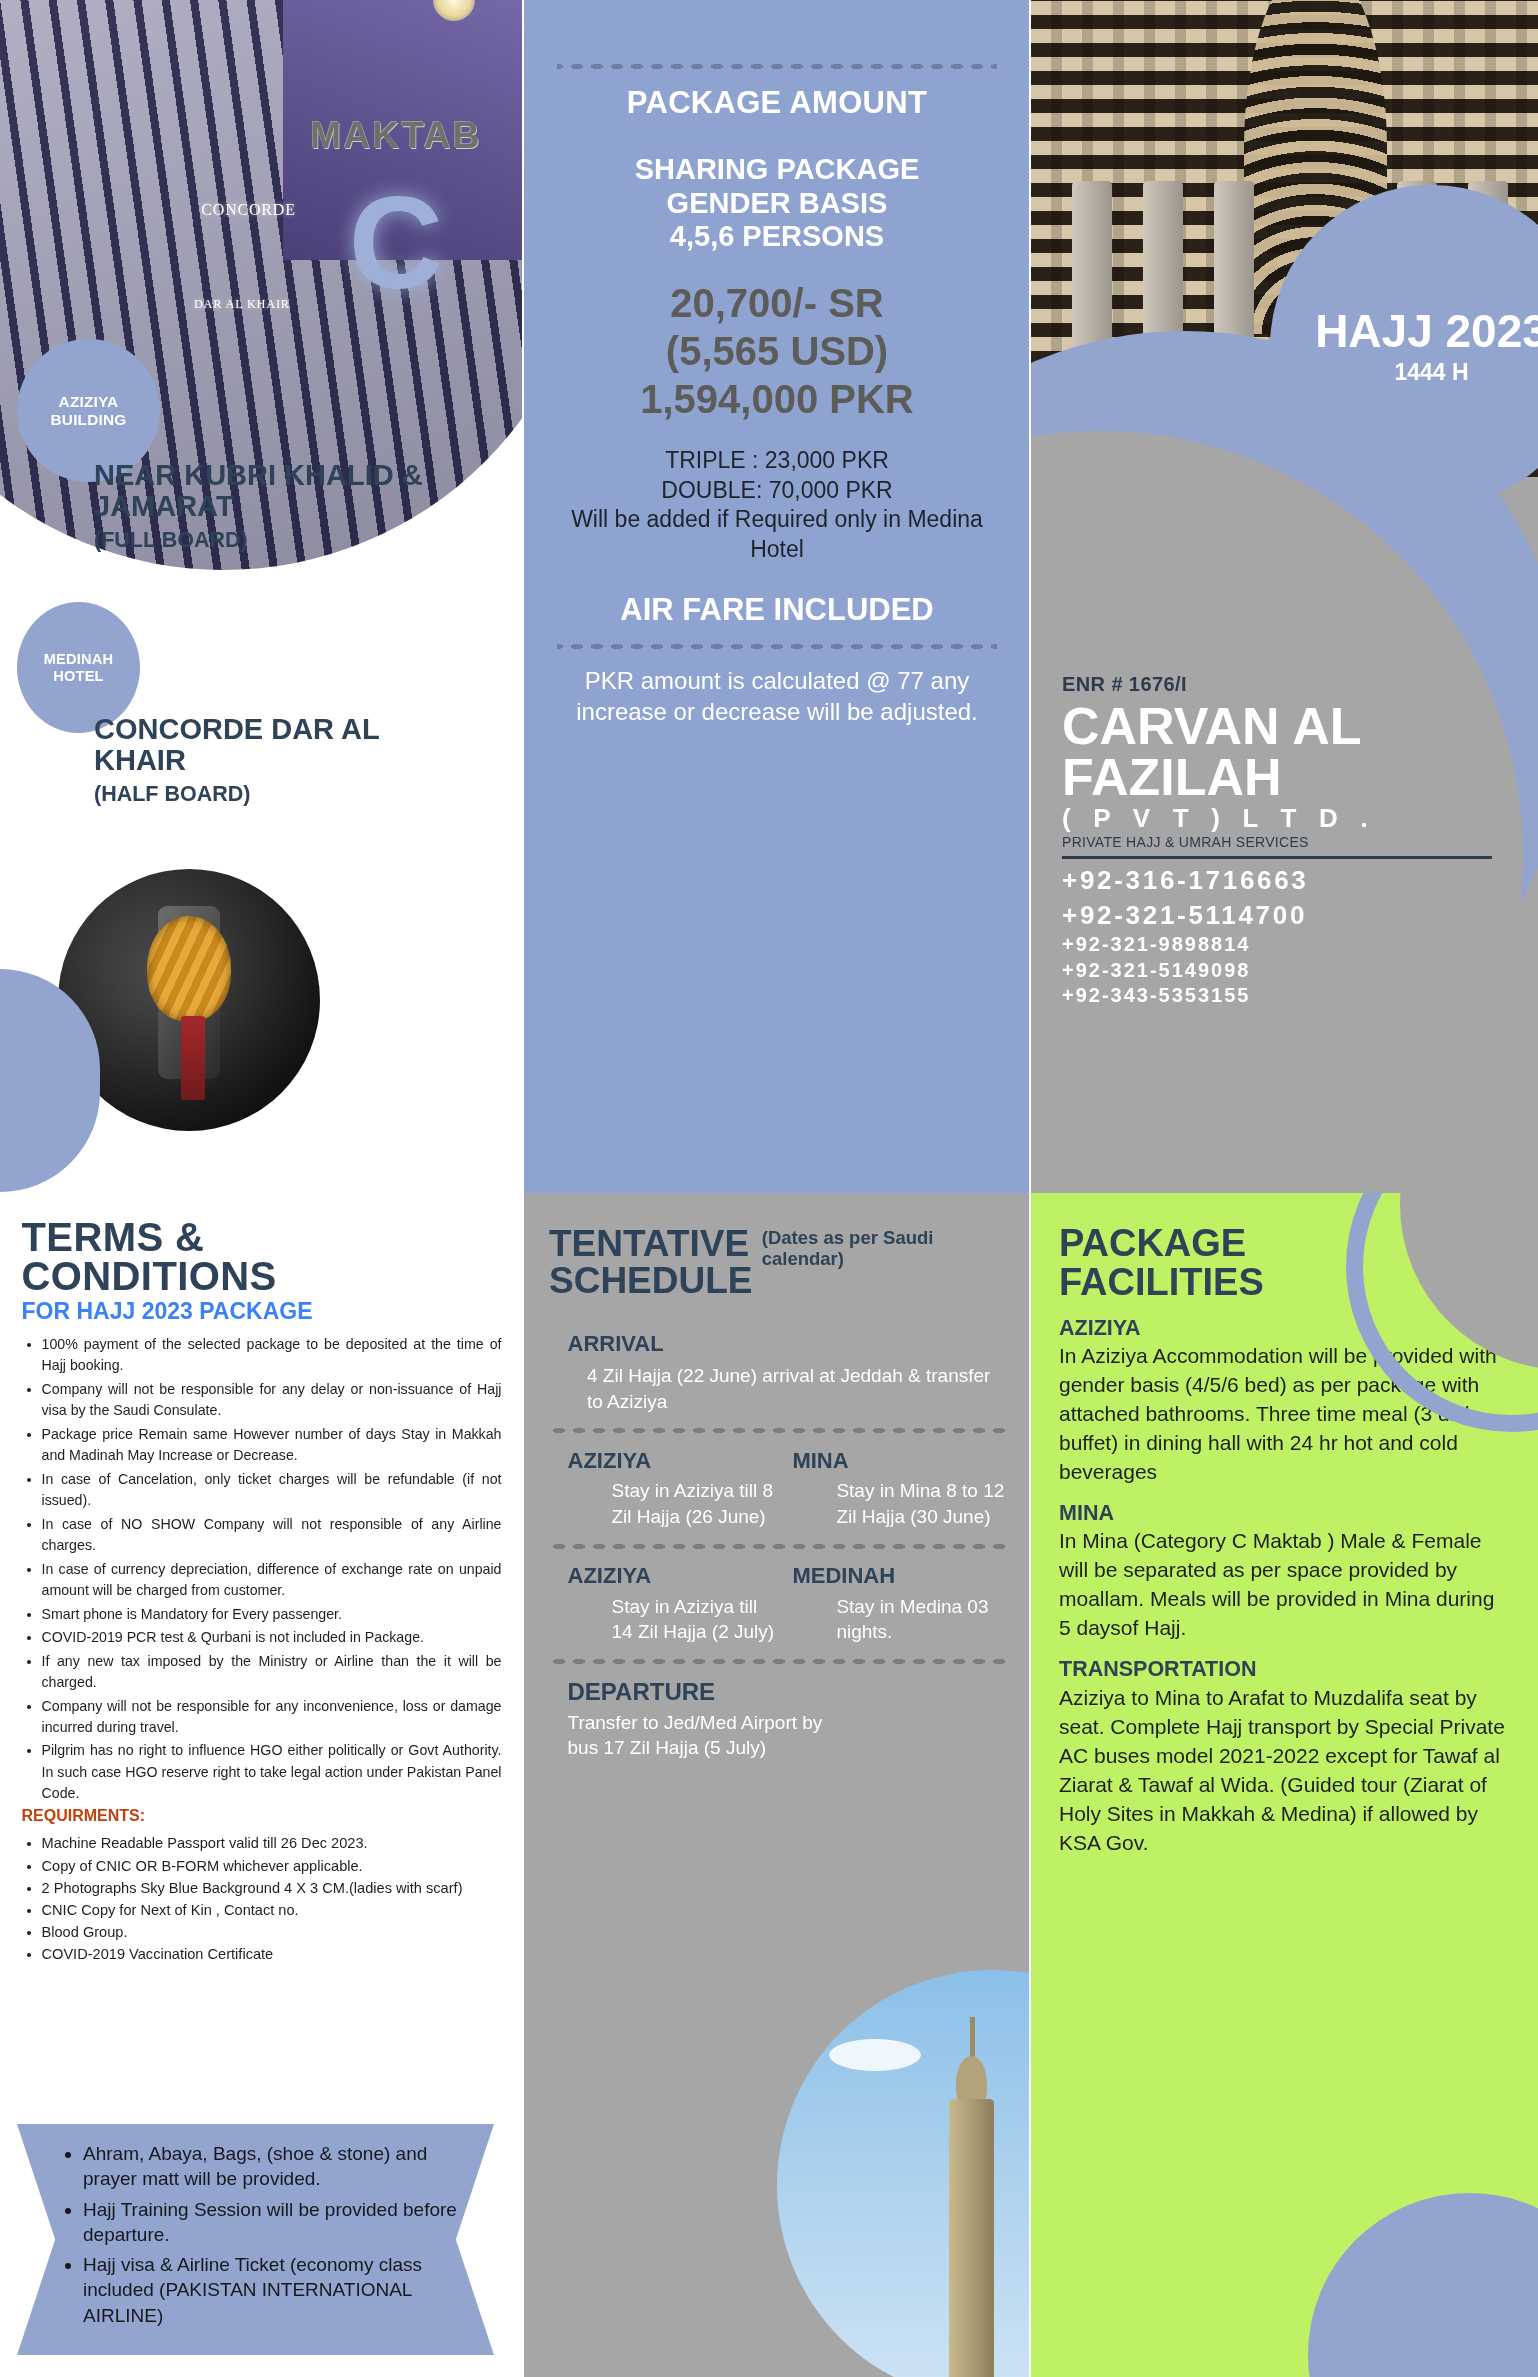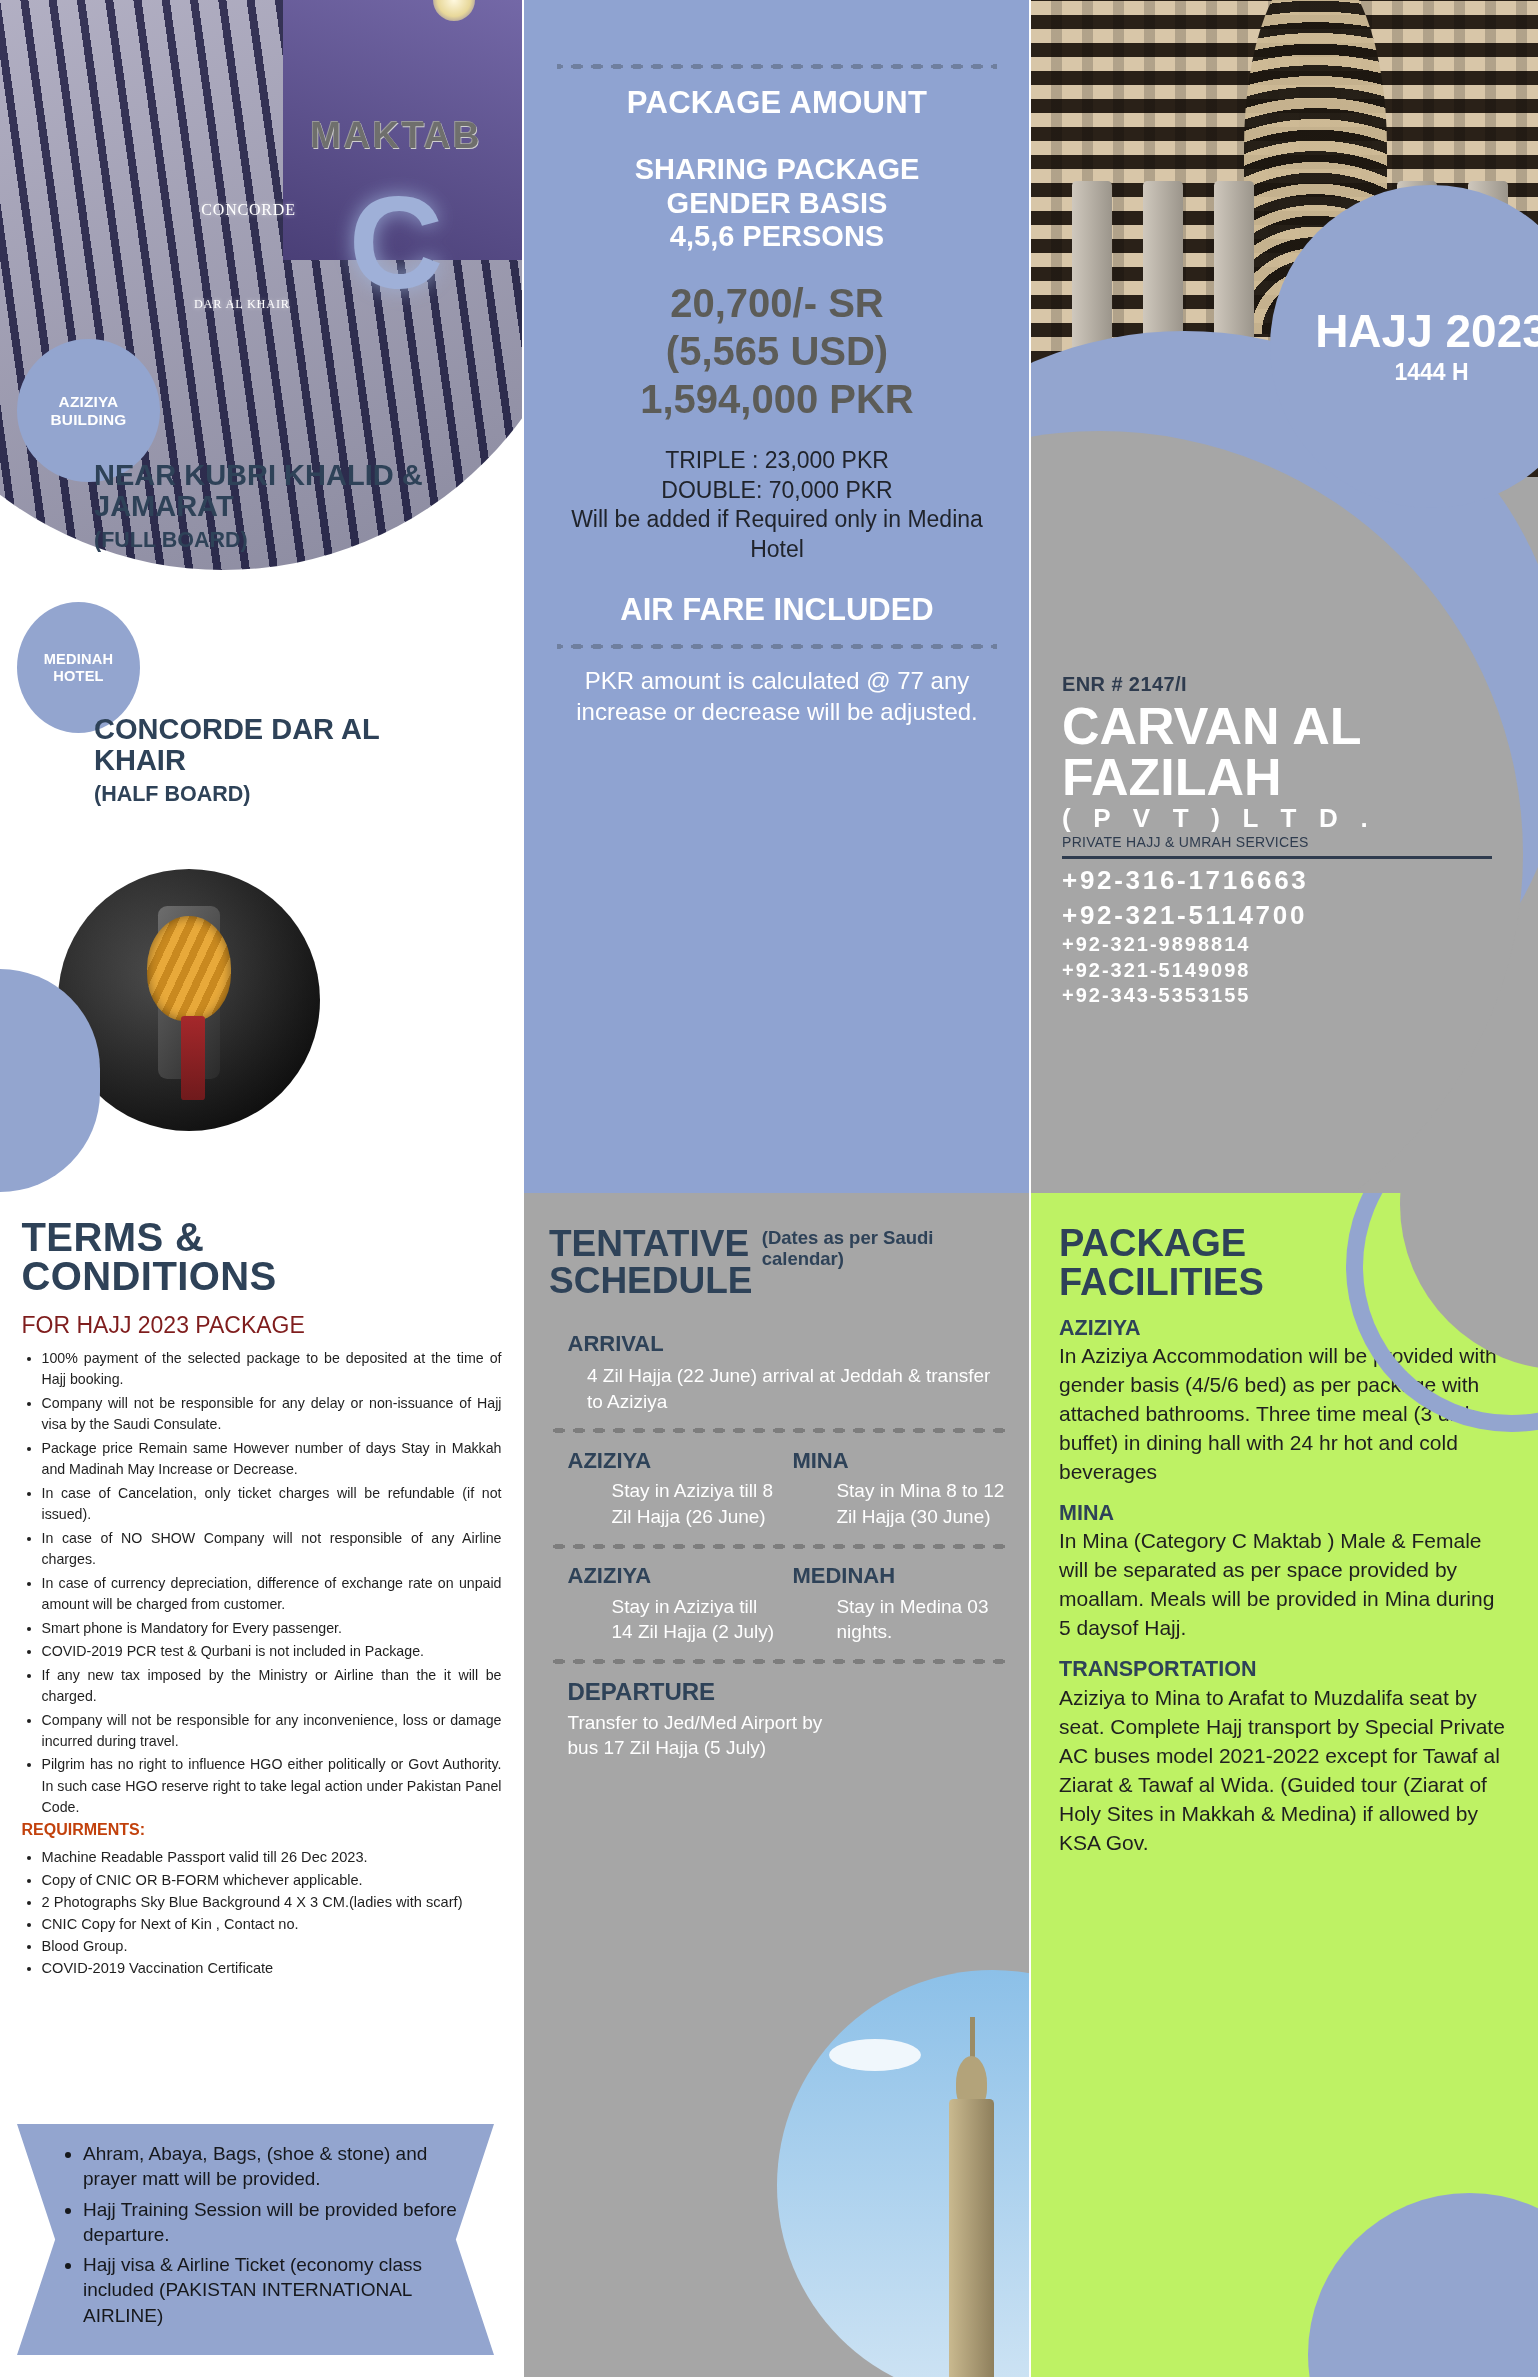--- a/index.html
+++ b/index.html
@@ -141,21 +141,21 @@
   .serv { color:#2e3b4e; font-size:14px; line-height:1.18; letter-spacing:0.3px; }
   .hr-line { height:2.3px; background:#2e3b4e; margin:6.2px 0 4.6px 0; width:93%; }
   .phone-big { color:#ffffff; font-size:26px; font-weight:700; letter-spacing:2.7px; line-height:1.33; }
   .phone-sm { color:#ffffff; font-size:20px; font-weight:700; letter-spacing:2px; line-height:1.28; }
 
   
   .bottom { position:absolute; left:0; top:1193px; width:1539px; height:1185px; }
 
   .col-left-bot { position:absolute; left:0; top:0; width:523px; height:1185px; background:#ffffff; padding:24.6px 21.5px 0 21.5px; overflow:hidden; }
   .tc-title { color:#2e4258; font-size:40px; font-weight:700; line-height:.98; letter-spacing:0.4px; }
-  .tc-sub { color:#7f1d1d; font-size:23px; font-weight:400; margin-top:16px; }
+  .tc-sub { color:#3b82f6; font-size:23px; font-weight:700; margin-top:2px; }
   ul.tight { margin:9.2px 0 0 20px; }
   ul.tight li { color:#1f1f1f; font-size:14.2px; line-height:1.5; margin-bottom:2.3px; text-align:justify; }
   .req-title { color:#c2410c; font-size:16px; font-weight:700; }
   ul.req { margin:7.7px 0 0 20px; }
   ul.req li { color:#1f1f1f; font-size:14.6px; line-height:1.52; }
 
   .ribbon {
     position:absolute; left:17px; top:931px; width:477px; min-height:231px;
     background:#93a5cf; color:#16181c;
     clip-path: polygon(0 0, 100% 0, 92% 50%, 100% 100%, 0 100%, 8% 50%);
@@ -286,21 +286,21 @@
       </div>
       <div class="blue-swoosh"></div>
       <div class="gray-mask"></div>
 
       <div class="hajj-circle">
         <div class="h1">HAJJ 2023</div>
         <div class="h2">1444 H</div>
       </div>
 
       <div class="contact-block">
-        <div class="enr">ENR # 2147/I</div>
+        <div class="enr">ENR # 1676/I</div>
         <div class="company">CARVAN AL FAZILAH</div>
         <div class="pvt">( P V T ) L T D .</div>
         <div class="serv">PRIVATE HAJJ &amp; UMRAH SERVICES</div>
         <div class="hr-line"></div>
         <div class="phone-big">+92-316-1716663</div>
         <div class="phone-big">+92-321-5114700</div>
         <div class="phone-sm">+92-321-9898814</div>
         <div class="phone-sm">+92-321-5149098</div>
         <div class="phone-sm">+92-343-5353155</div>
       </div>

